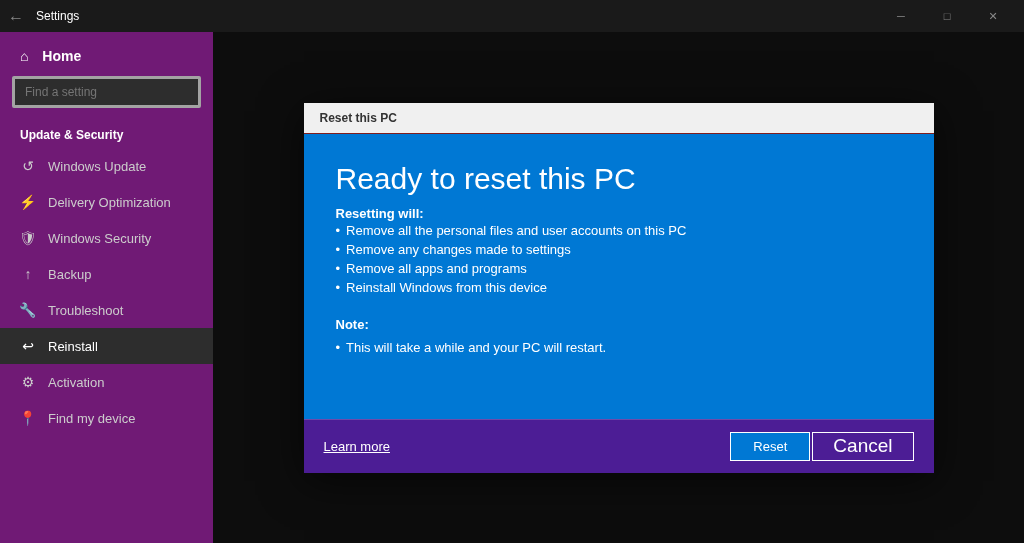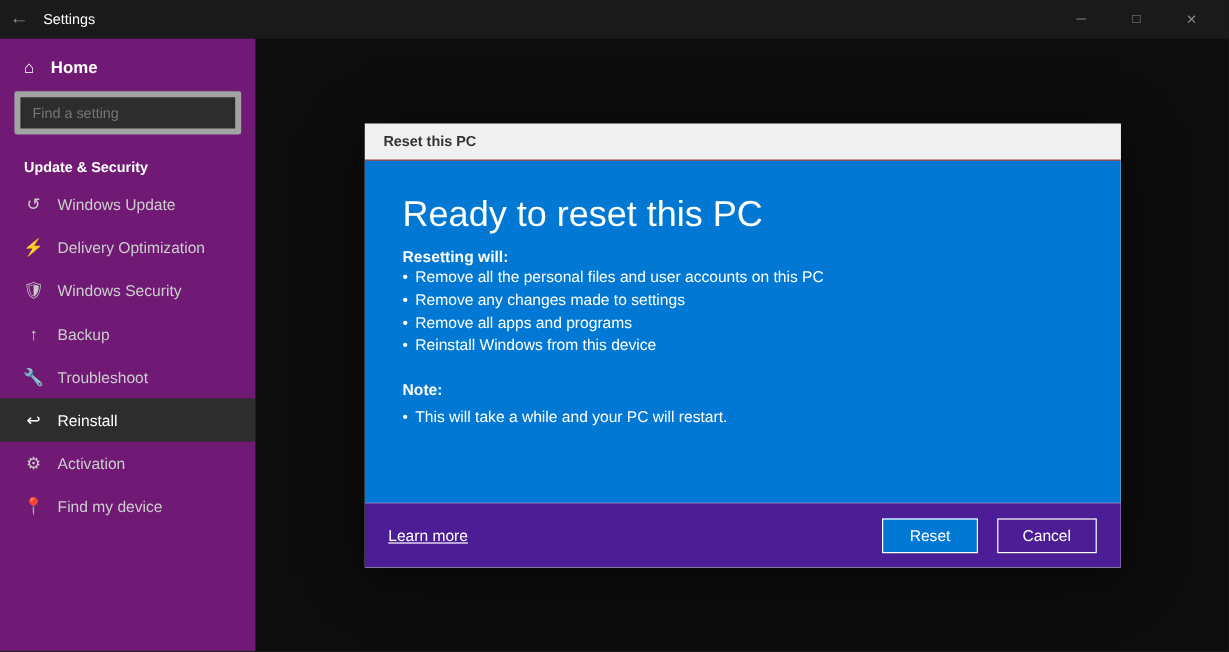--- a/index.html
+++ b/index.html
@@ -68,21 +68,21 @@
     }
     .sidebar-header {
       padding: 16px 20px 12px 20px;
       color: #fff;
       font-size: 14px;
       font-weight: 600;
     }
     .sidebar-search {
       margin: 0 12px 12px 12px;
       background: #2d2d2d;
-      border: 5px solid #a3a3a3;
+      border: 3px solid #a3a3a3;
       border-radius: 2px;
       padding: 6px 10px;
       color: #aaa;
       font-size: 12px;
       width: calc(100% - 24px);
       outline: none;
     }
     .sidebar-section-label {
       color: #fff;
       font-size: 12px;
@@ -231,37 +231,37 @@
       border-top: 1px solid rgba(255,255,255,0.2);
     }
     .dialog-learn-more {
       color: #fff;
       font-size: 13px;
       text-decoration: underline;
       cursor: pointer;
     }
     .dialog-buttons {
       display: flex;
-      gap: 16px;
+      gap: 2px;
     }
     .btn-reset {
       background: #0078d4;
       color: #fff;
       border: 1px solid #fff;
       padding: 6px 20px;
       font-size: 13px;
       cursor: pointer;
       min-width: 80px;
     }
     .btn-cancel {
       background: transparent;
       color: #fff;
       border: 1px solid #fff;
       padding: 2px 20px;
-      font-size: 13px;
+      font-size: 19px;
       cursor: pointer;
       min-width: 80px;
     }
   </style>
 </head>
 <body>
 
 <div class="title-bar">
   <span class="title-bar-back">←</span>
   <span class="title-bar-title">Settings</span>

